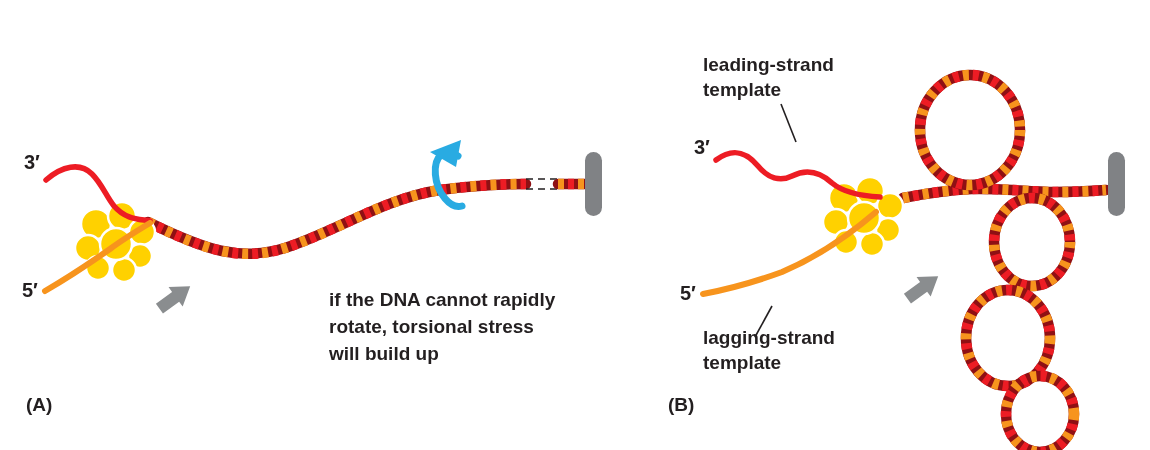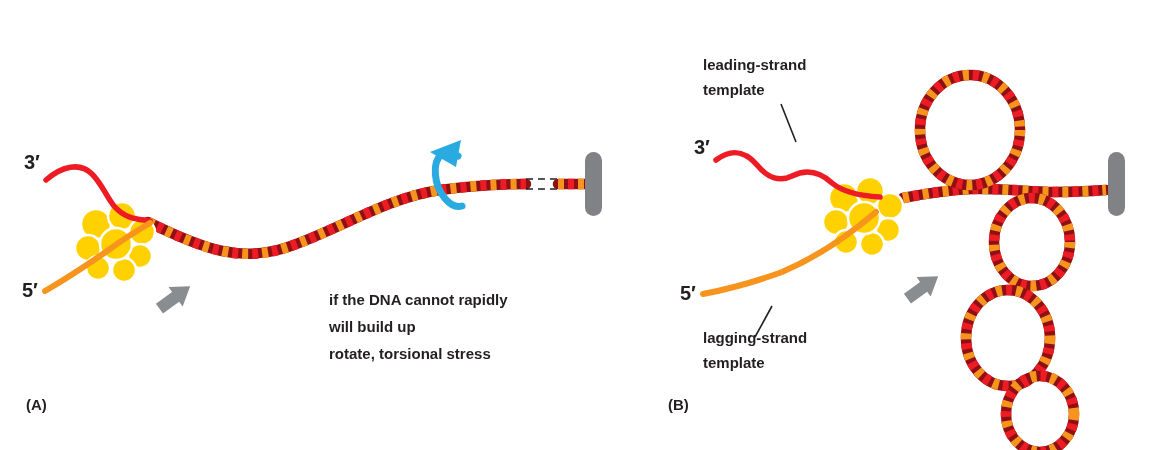--- a/index.html
+++ b/index.html
@@ -1,21 +1,21 @@
 <!DOCTYPE html>
 <html><head>
 <meta charset="utf-8">
 <style>
   html,body { margin:0; padding:0; background:#ffffff; }
   #stage {
     position:relative; width:1150px; height:450px; background:#ffffff;
     overflow:hidden; font-family:"Liberation Sans", sans-serif;
   }
   .lbl {
-    position:absolute; font-weight:700; color:#231f20; font-size:15px;
+    position:absolute; font-weight:700; color:#231f20; font-size:19px;
     line-height:25px; white-space:nowrap;
   }
   .prime { font-size:20px; }
   .caption { line-height:27px;margin-left:46px; }
   svg { position:absolute; left:0; top:0; }
   
   .hx-base { fill:none; stroke:#8f1014; stroke-width:10.5; stroke-linecap:round; }
   .hx-o    { fill:none; stroke:#f7941d; stroke-width:10.5; stroke-dasharray:6 14; }
   .hx-r    { fill:none; stroke:#ed1c24; stroke-width:10.5; stroke-dasharray:6 14; stroke-dashoffset:10; }
   .strand-red    { fill:none; stroke:#ed1c24; stroke-width:5.5; stroke-linecap:round; }
@@ -143,22 +143,22 @@
         <polygon class="gray-arrow" points="-18,-6 2,-6 2,-12 20,0 2,12 2,6 -18,6"></polygon>
       </g>
     </g>
   </svg>
 
   <div class="lbl prime" style="left:24px; top:150px;">3′</div>
   <div class="lbl prime" style="left:22px; top:278px;">5′</div>
 
   <div class="lbl caption" style="left:283px; top:286px;">
     <div>if the DNA cannot rapidly</div>
+    <div>rotate, torsional stress</div>
     <div>will build up</div>
-    <div>rotate, torsional stress</div>
   </div>
 
   <div class="lbl" style="left:26px; top:392px;">(A)</div>
 
   <div class="lbl" style="left:703px; top:52px;">
     <div>leading-strand</div>
     <div>template</div>
   </div>
 
   <div class="lbl prime" style="left:694px; top:135px;">3′</div>

